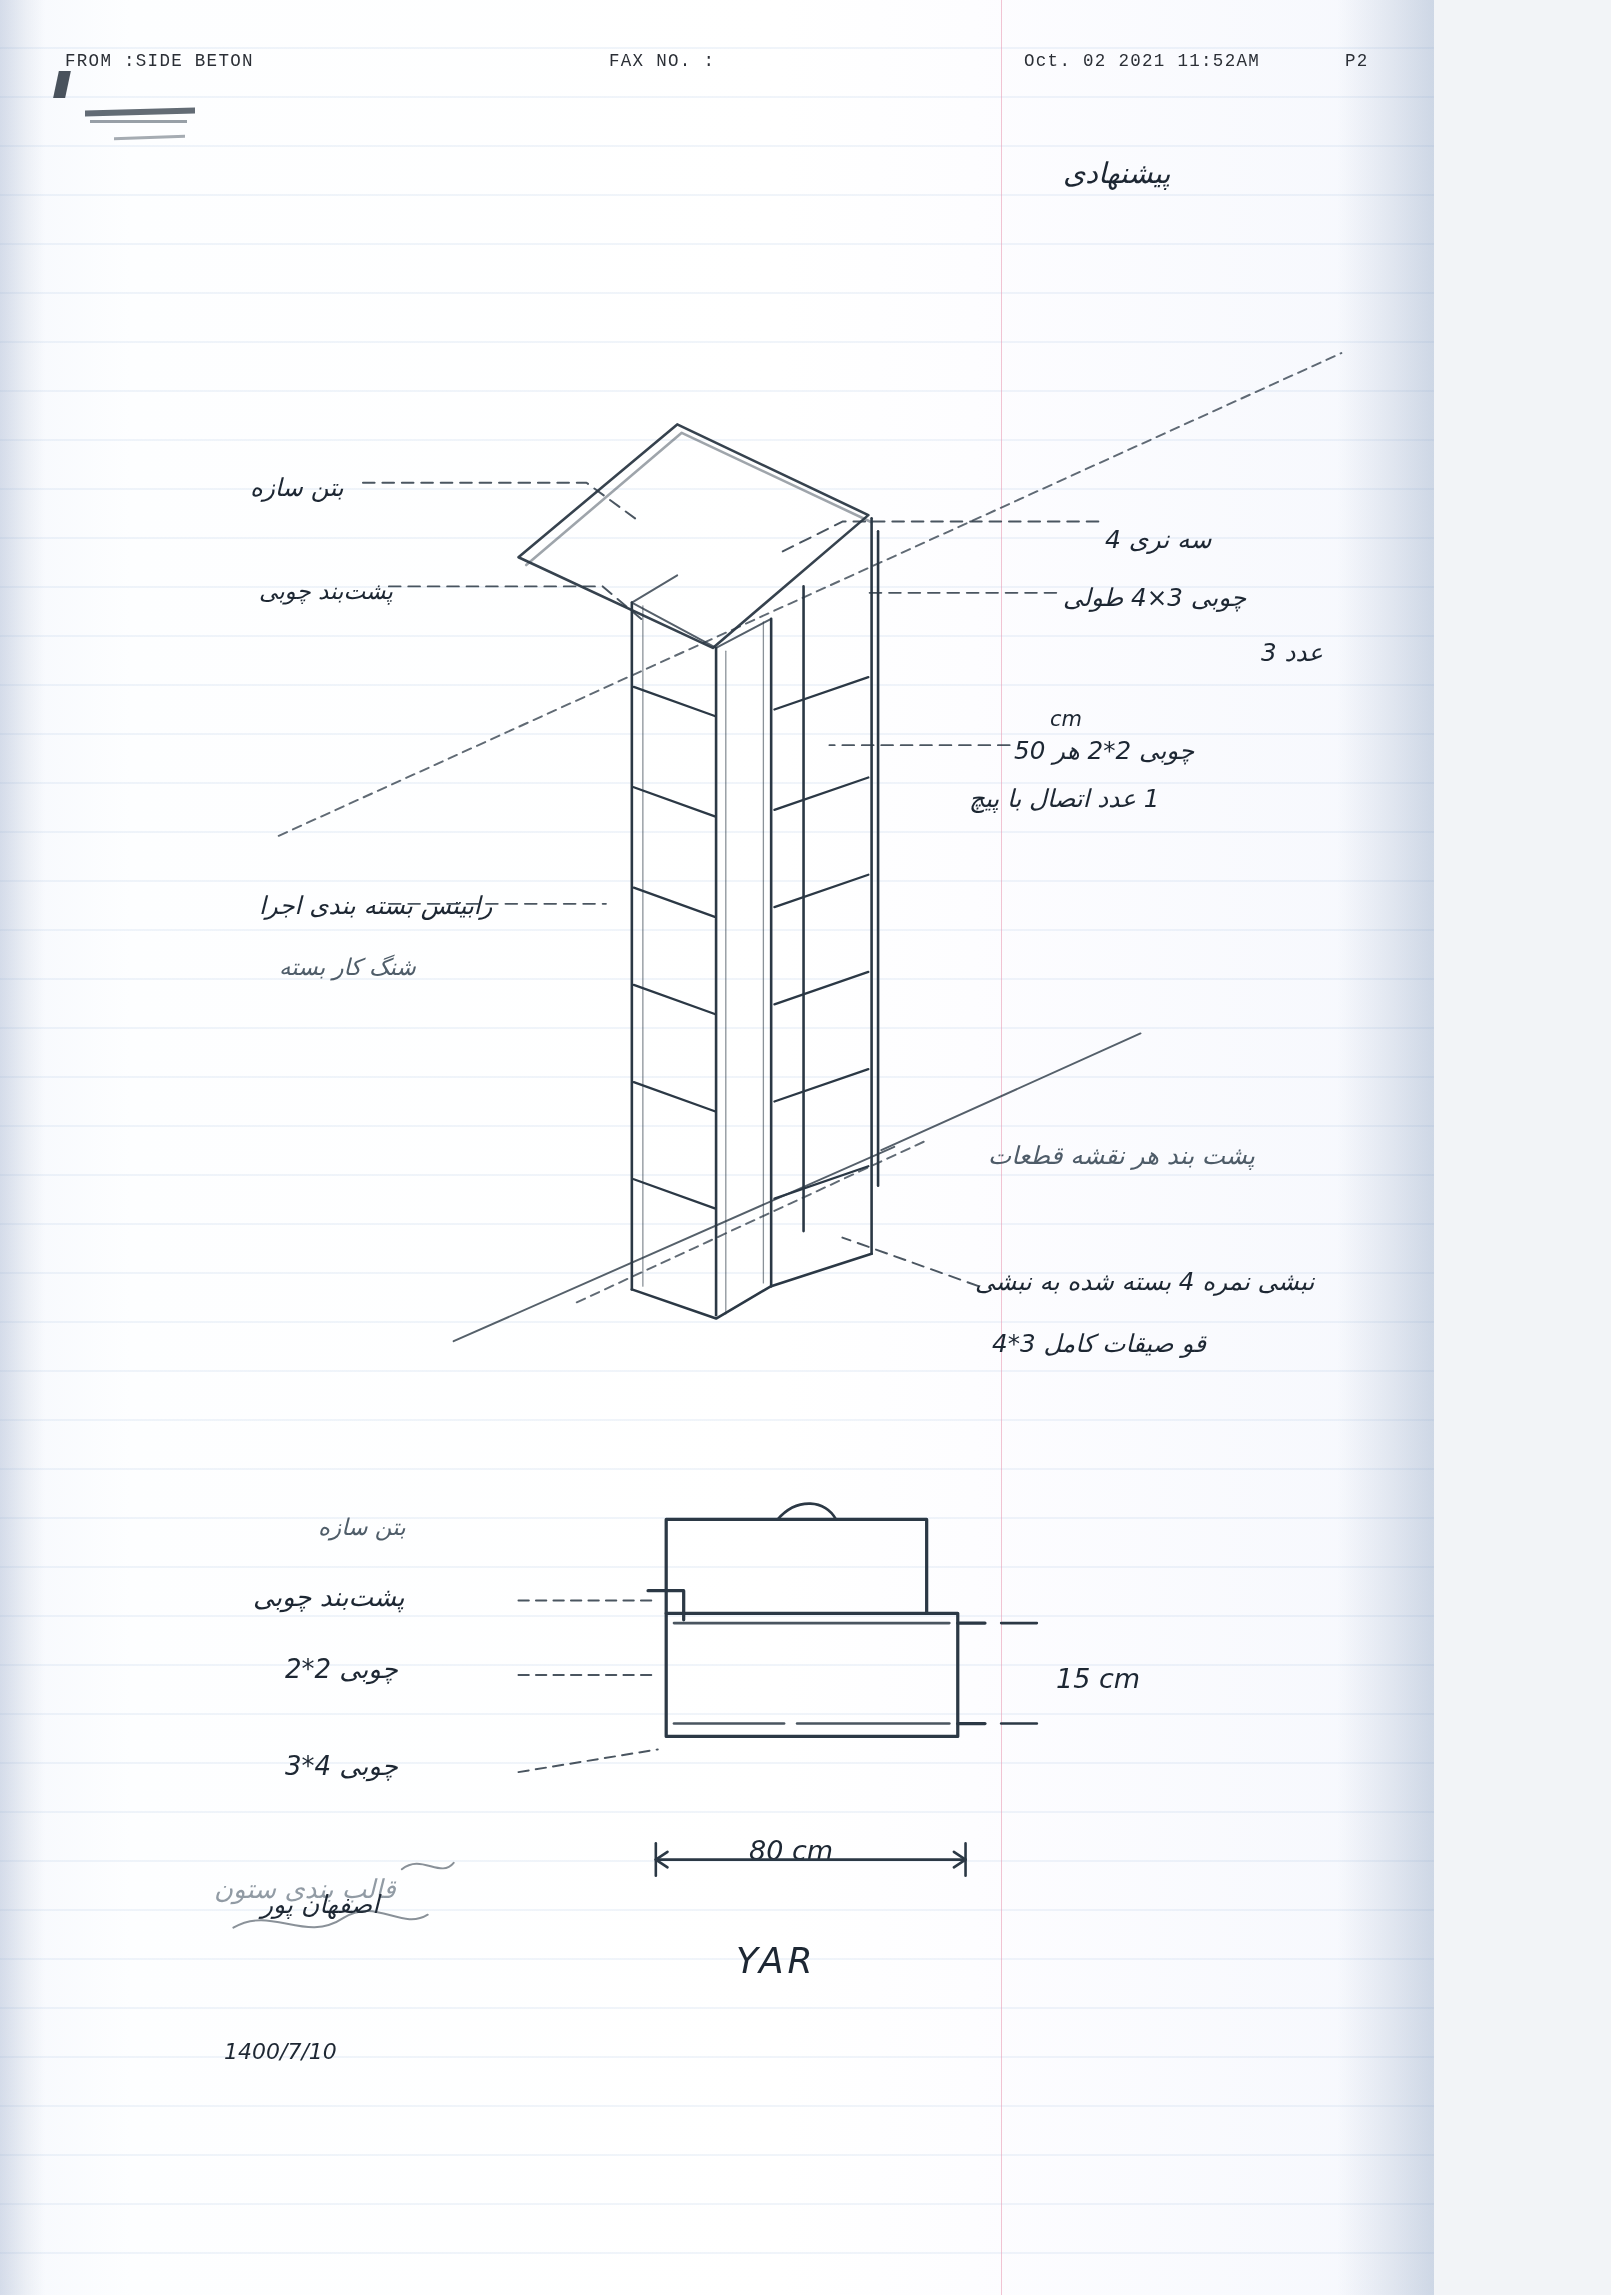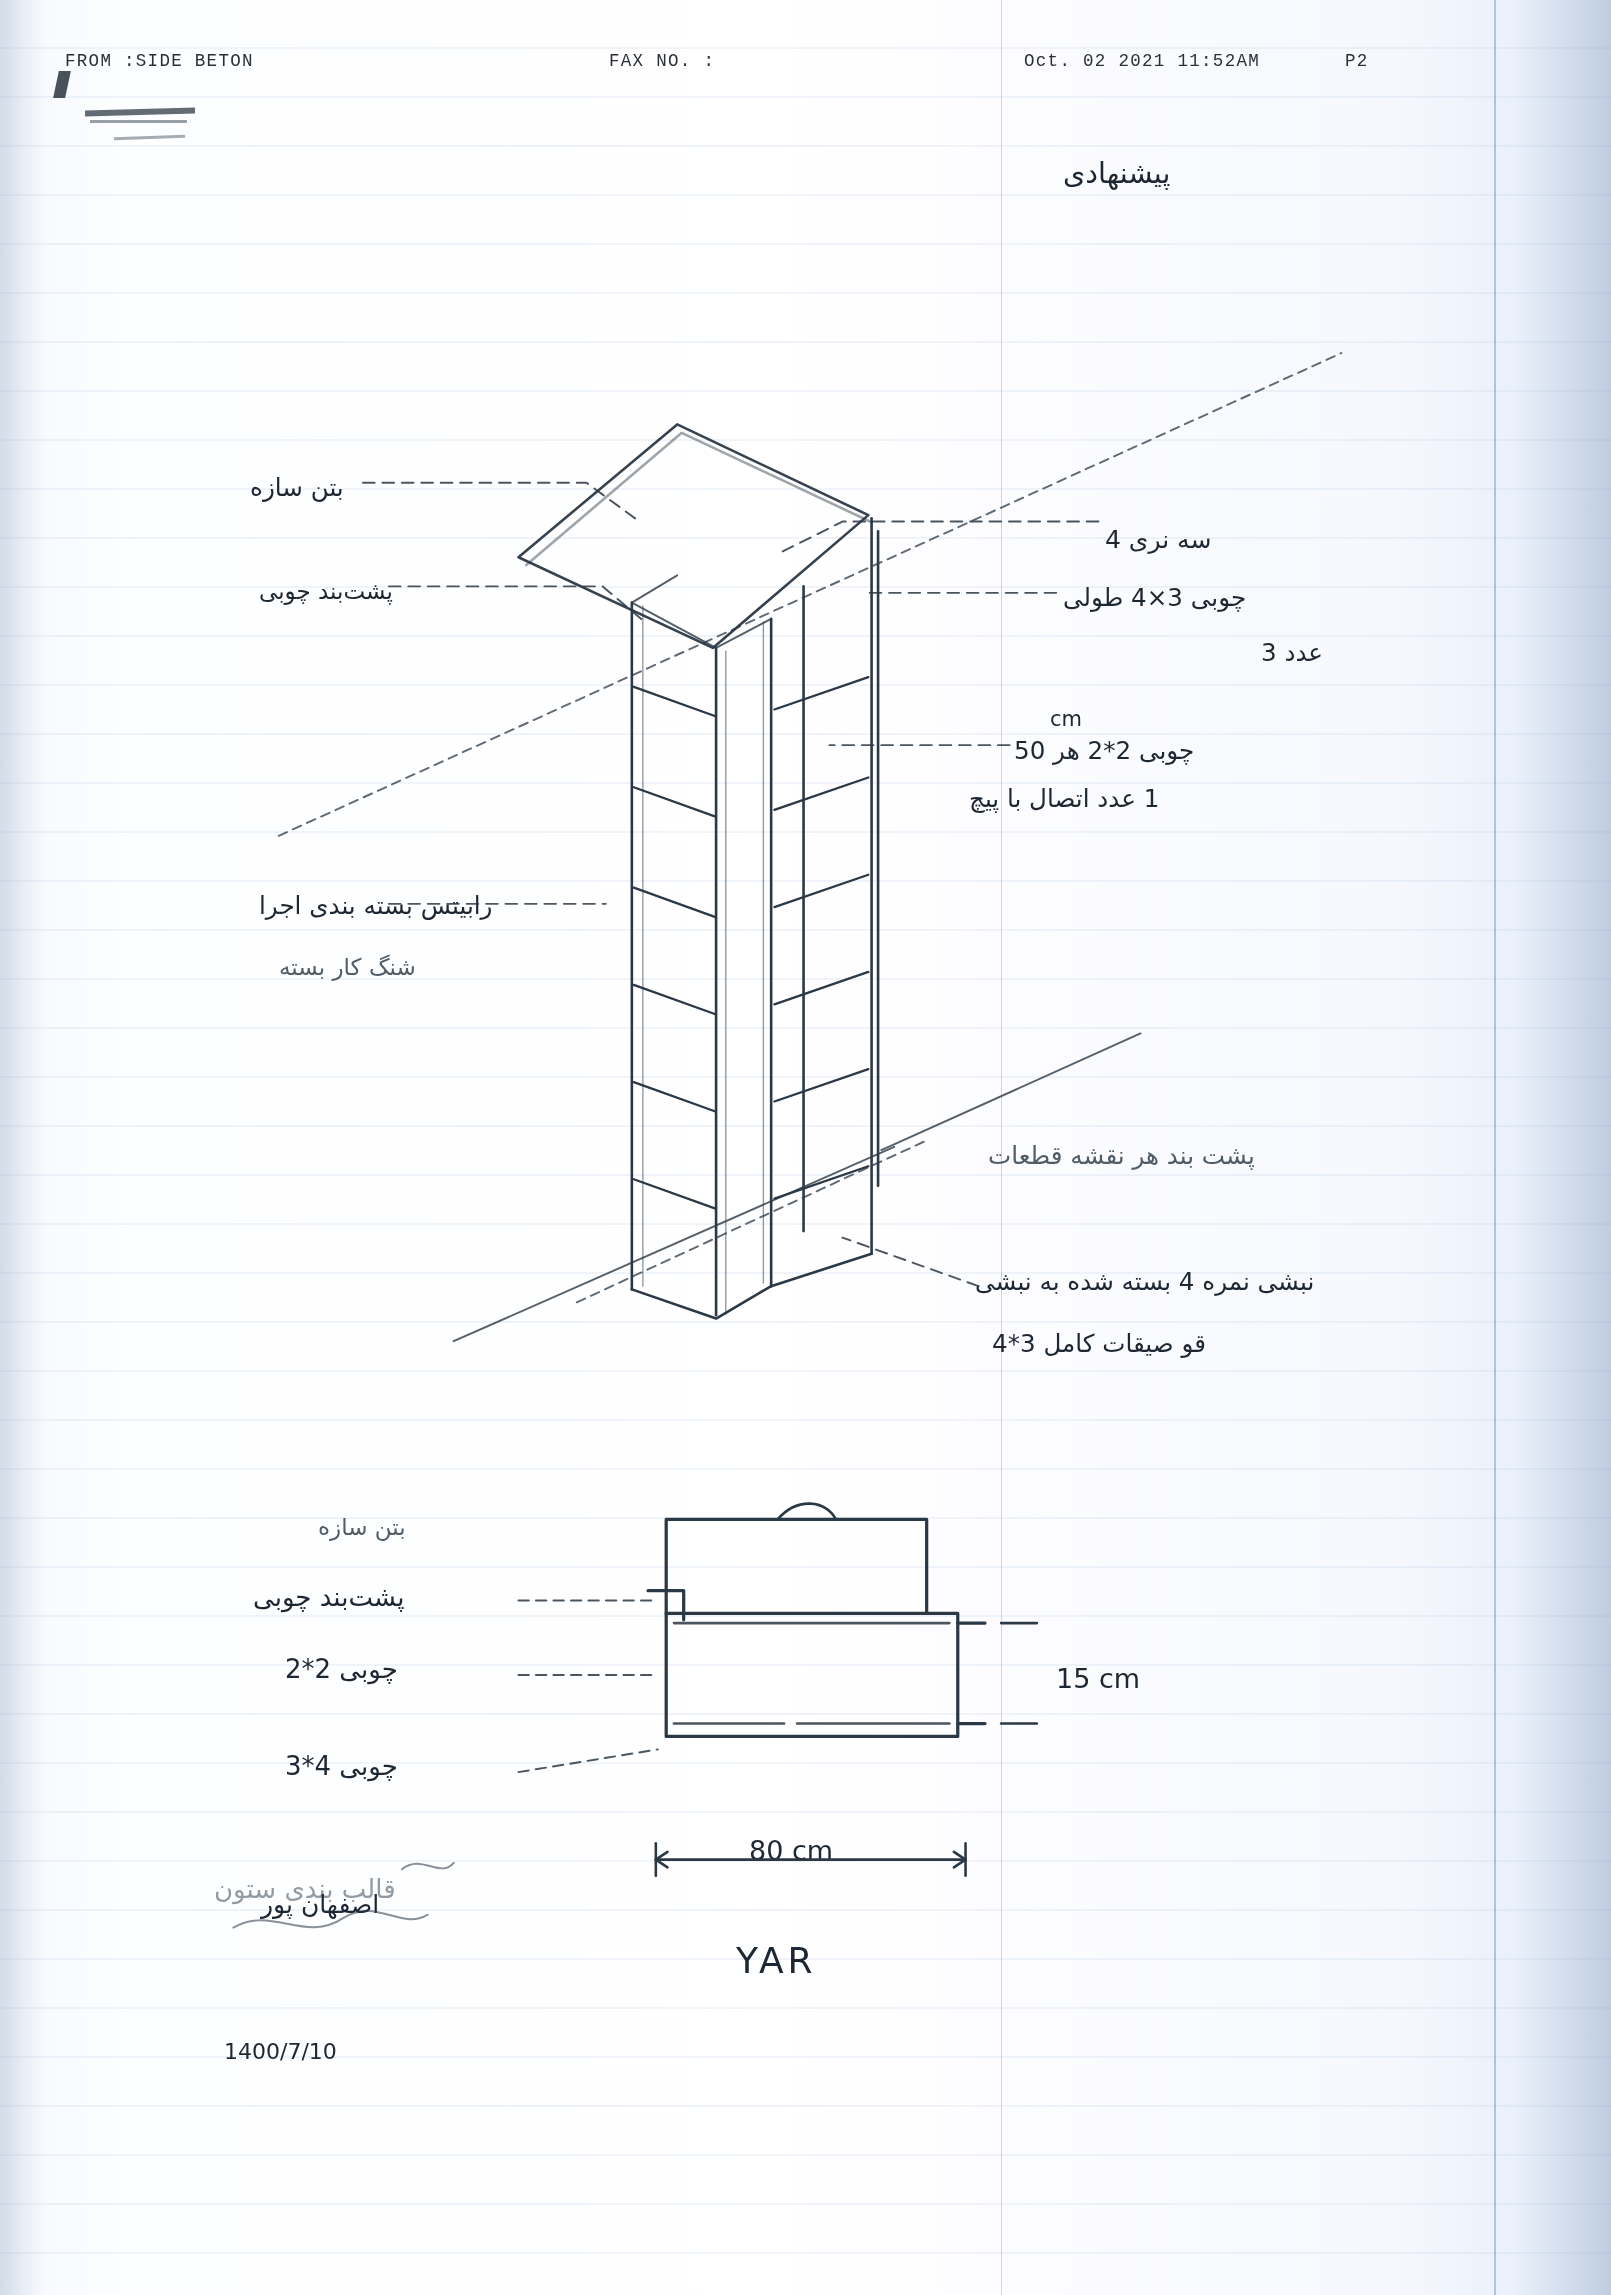--- a/index.html
+++ b/index.html
@@ -5,21 +5,21 @@
   html, body {
     margin: 0;
     padding: 0;
     background: #f2f4f7;
   }
   body {
     font-family: "Liberation Sans", sans-serif;
   }
   .page {
     position: relative;
-    width: 1611px;
+    width: 1434px;
     height: 2295px;
     background: #ffffff;
     overflow: hidden;
   }
   
   .paper-tint {
     position: absolute;
     inset: 0;
     background:
       linear-gradient(90deg,
@@ -82,20 +82,21 @@
   .fax-page { position: absolute; left: 1280px; text-align: center; }
 
   
   .hw {
     position: absolute;
     font-family: "DejaVu Sans", sans-serif;
     color: #1d2733;
     white-space: nowrap;
     direction: rtl;
     line-height: 1.25;
+    font-style: italic;
   }
   .hw.ltr { direction: ltr; }
   .ink-light { color: #31414f; opacity: 0.85; }
   .ink-faint { color: #4a5a69; opacity: 0.6; }
 
   svg.overlay {
     position: absolute;
     left: 0; top: 0;
     width: 1611px;
     height: 2295px;

